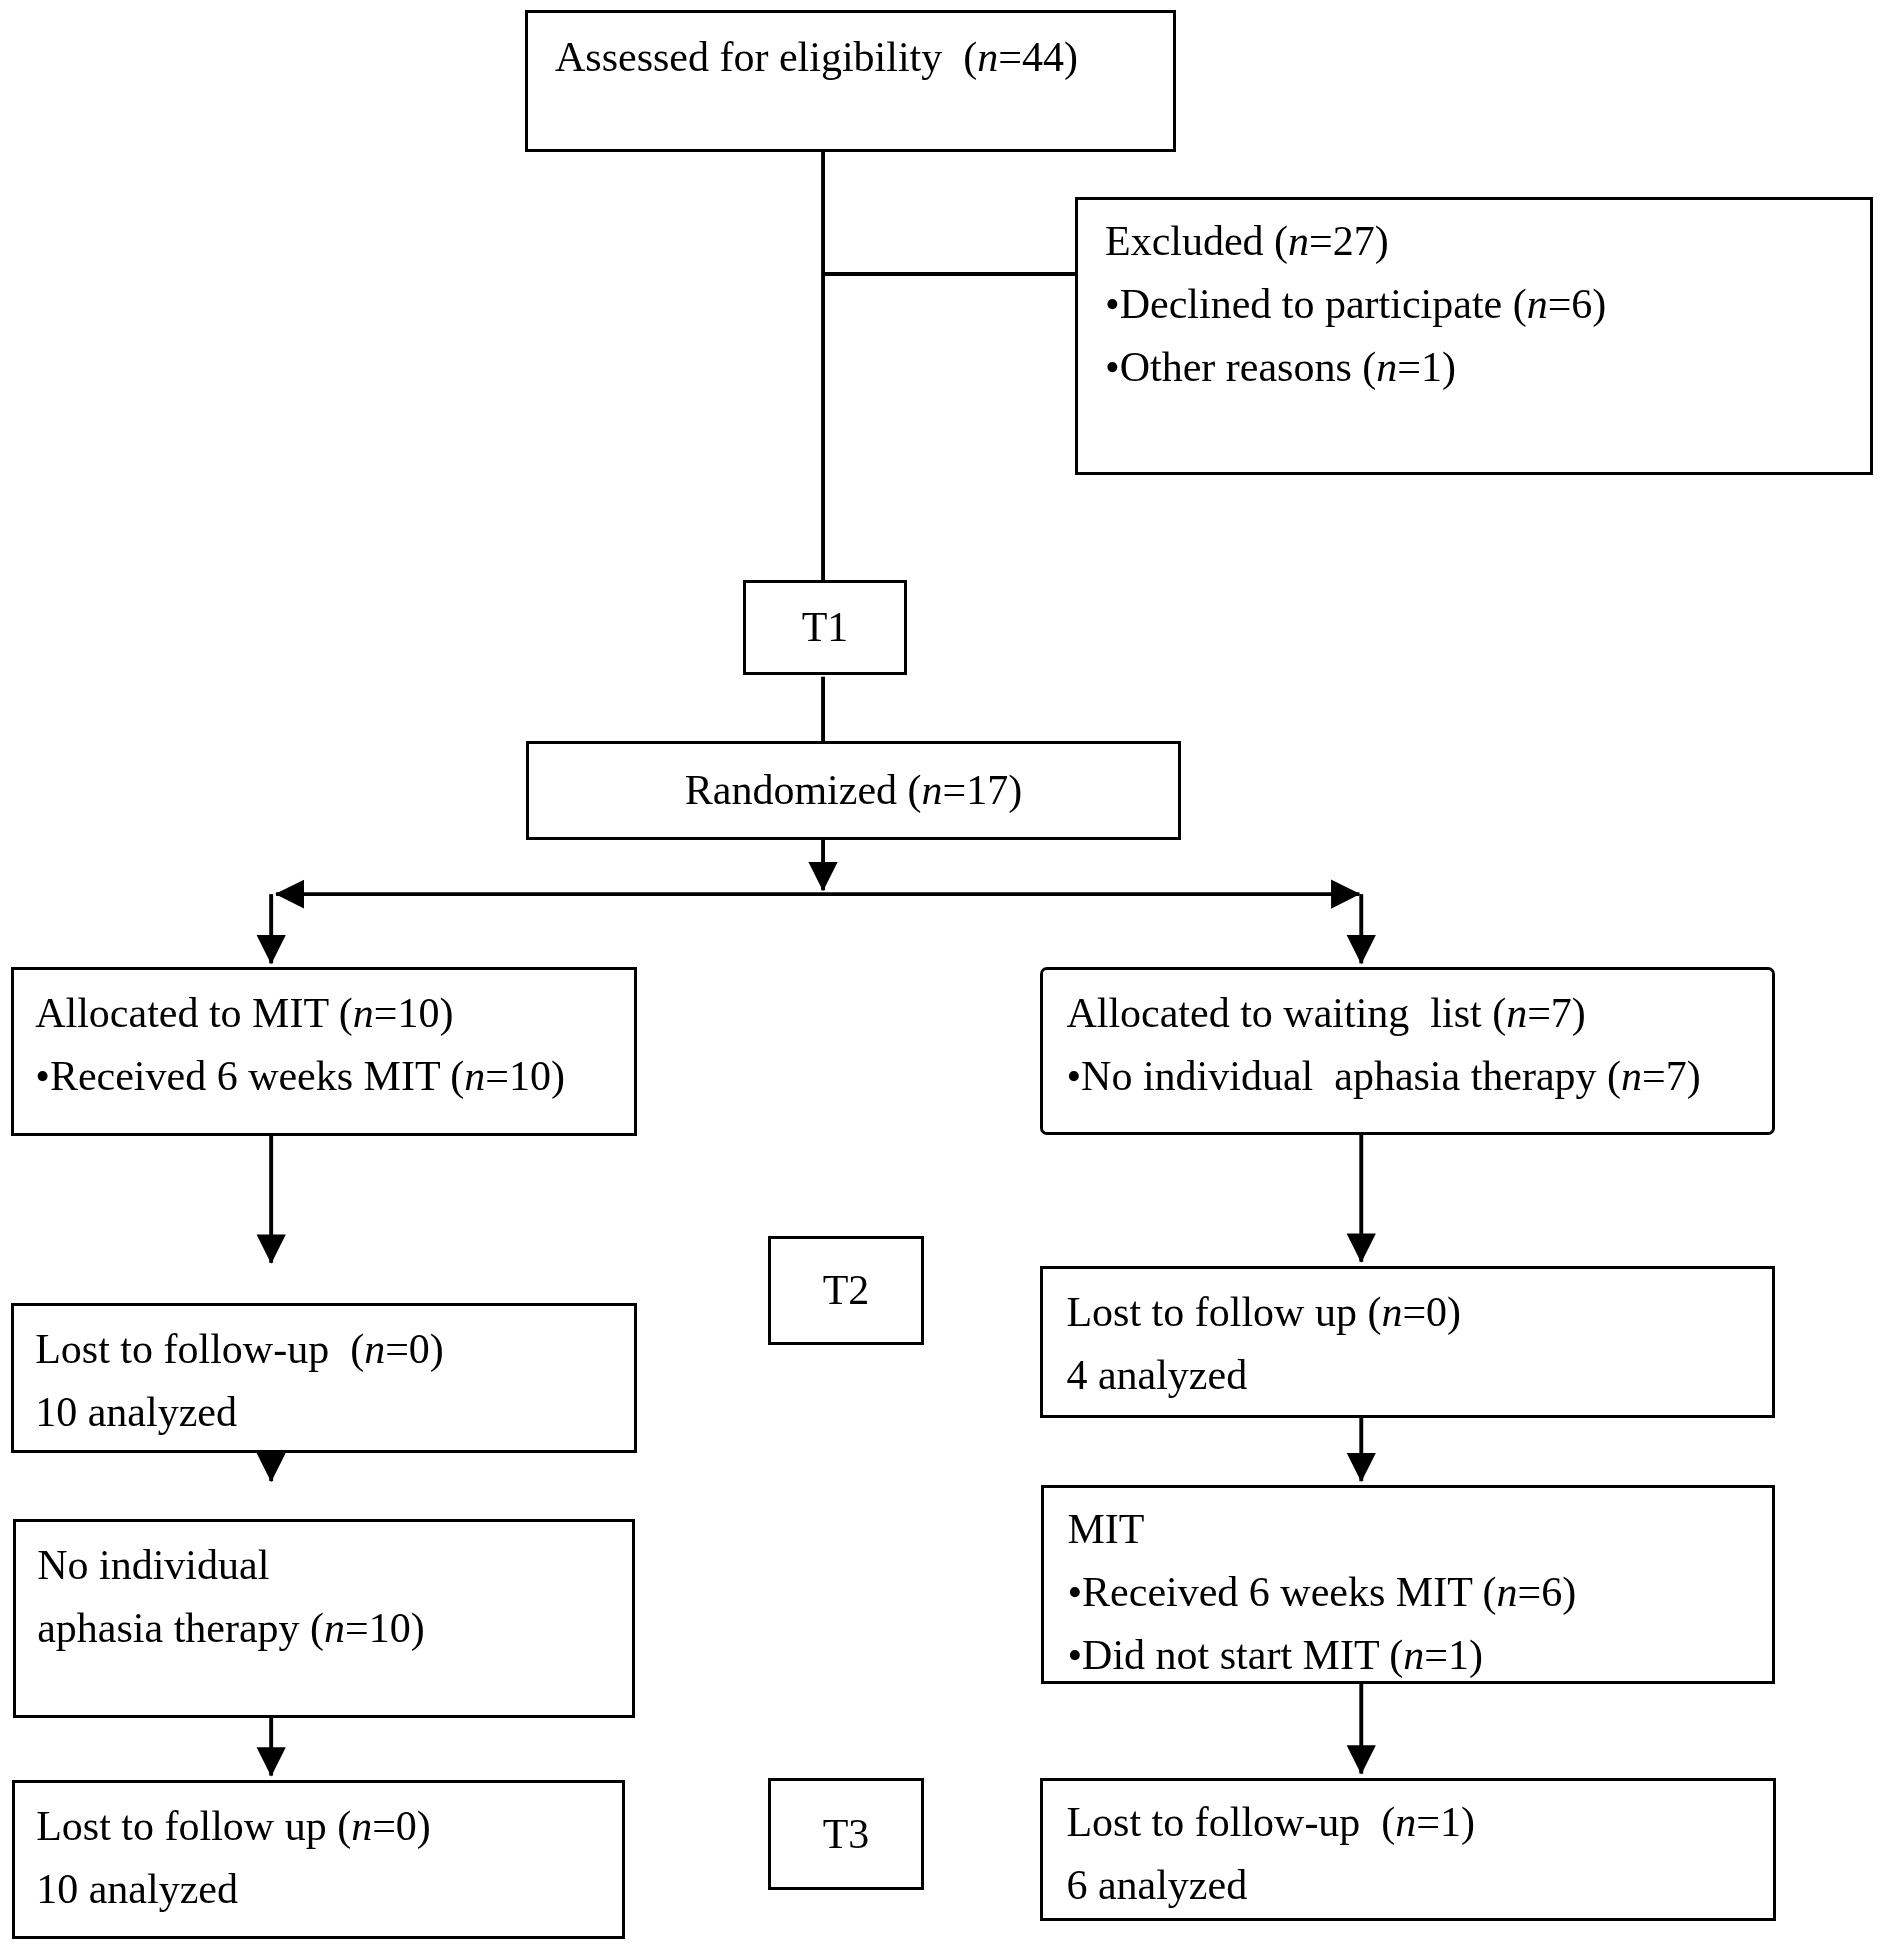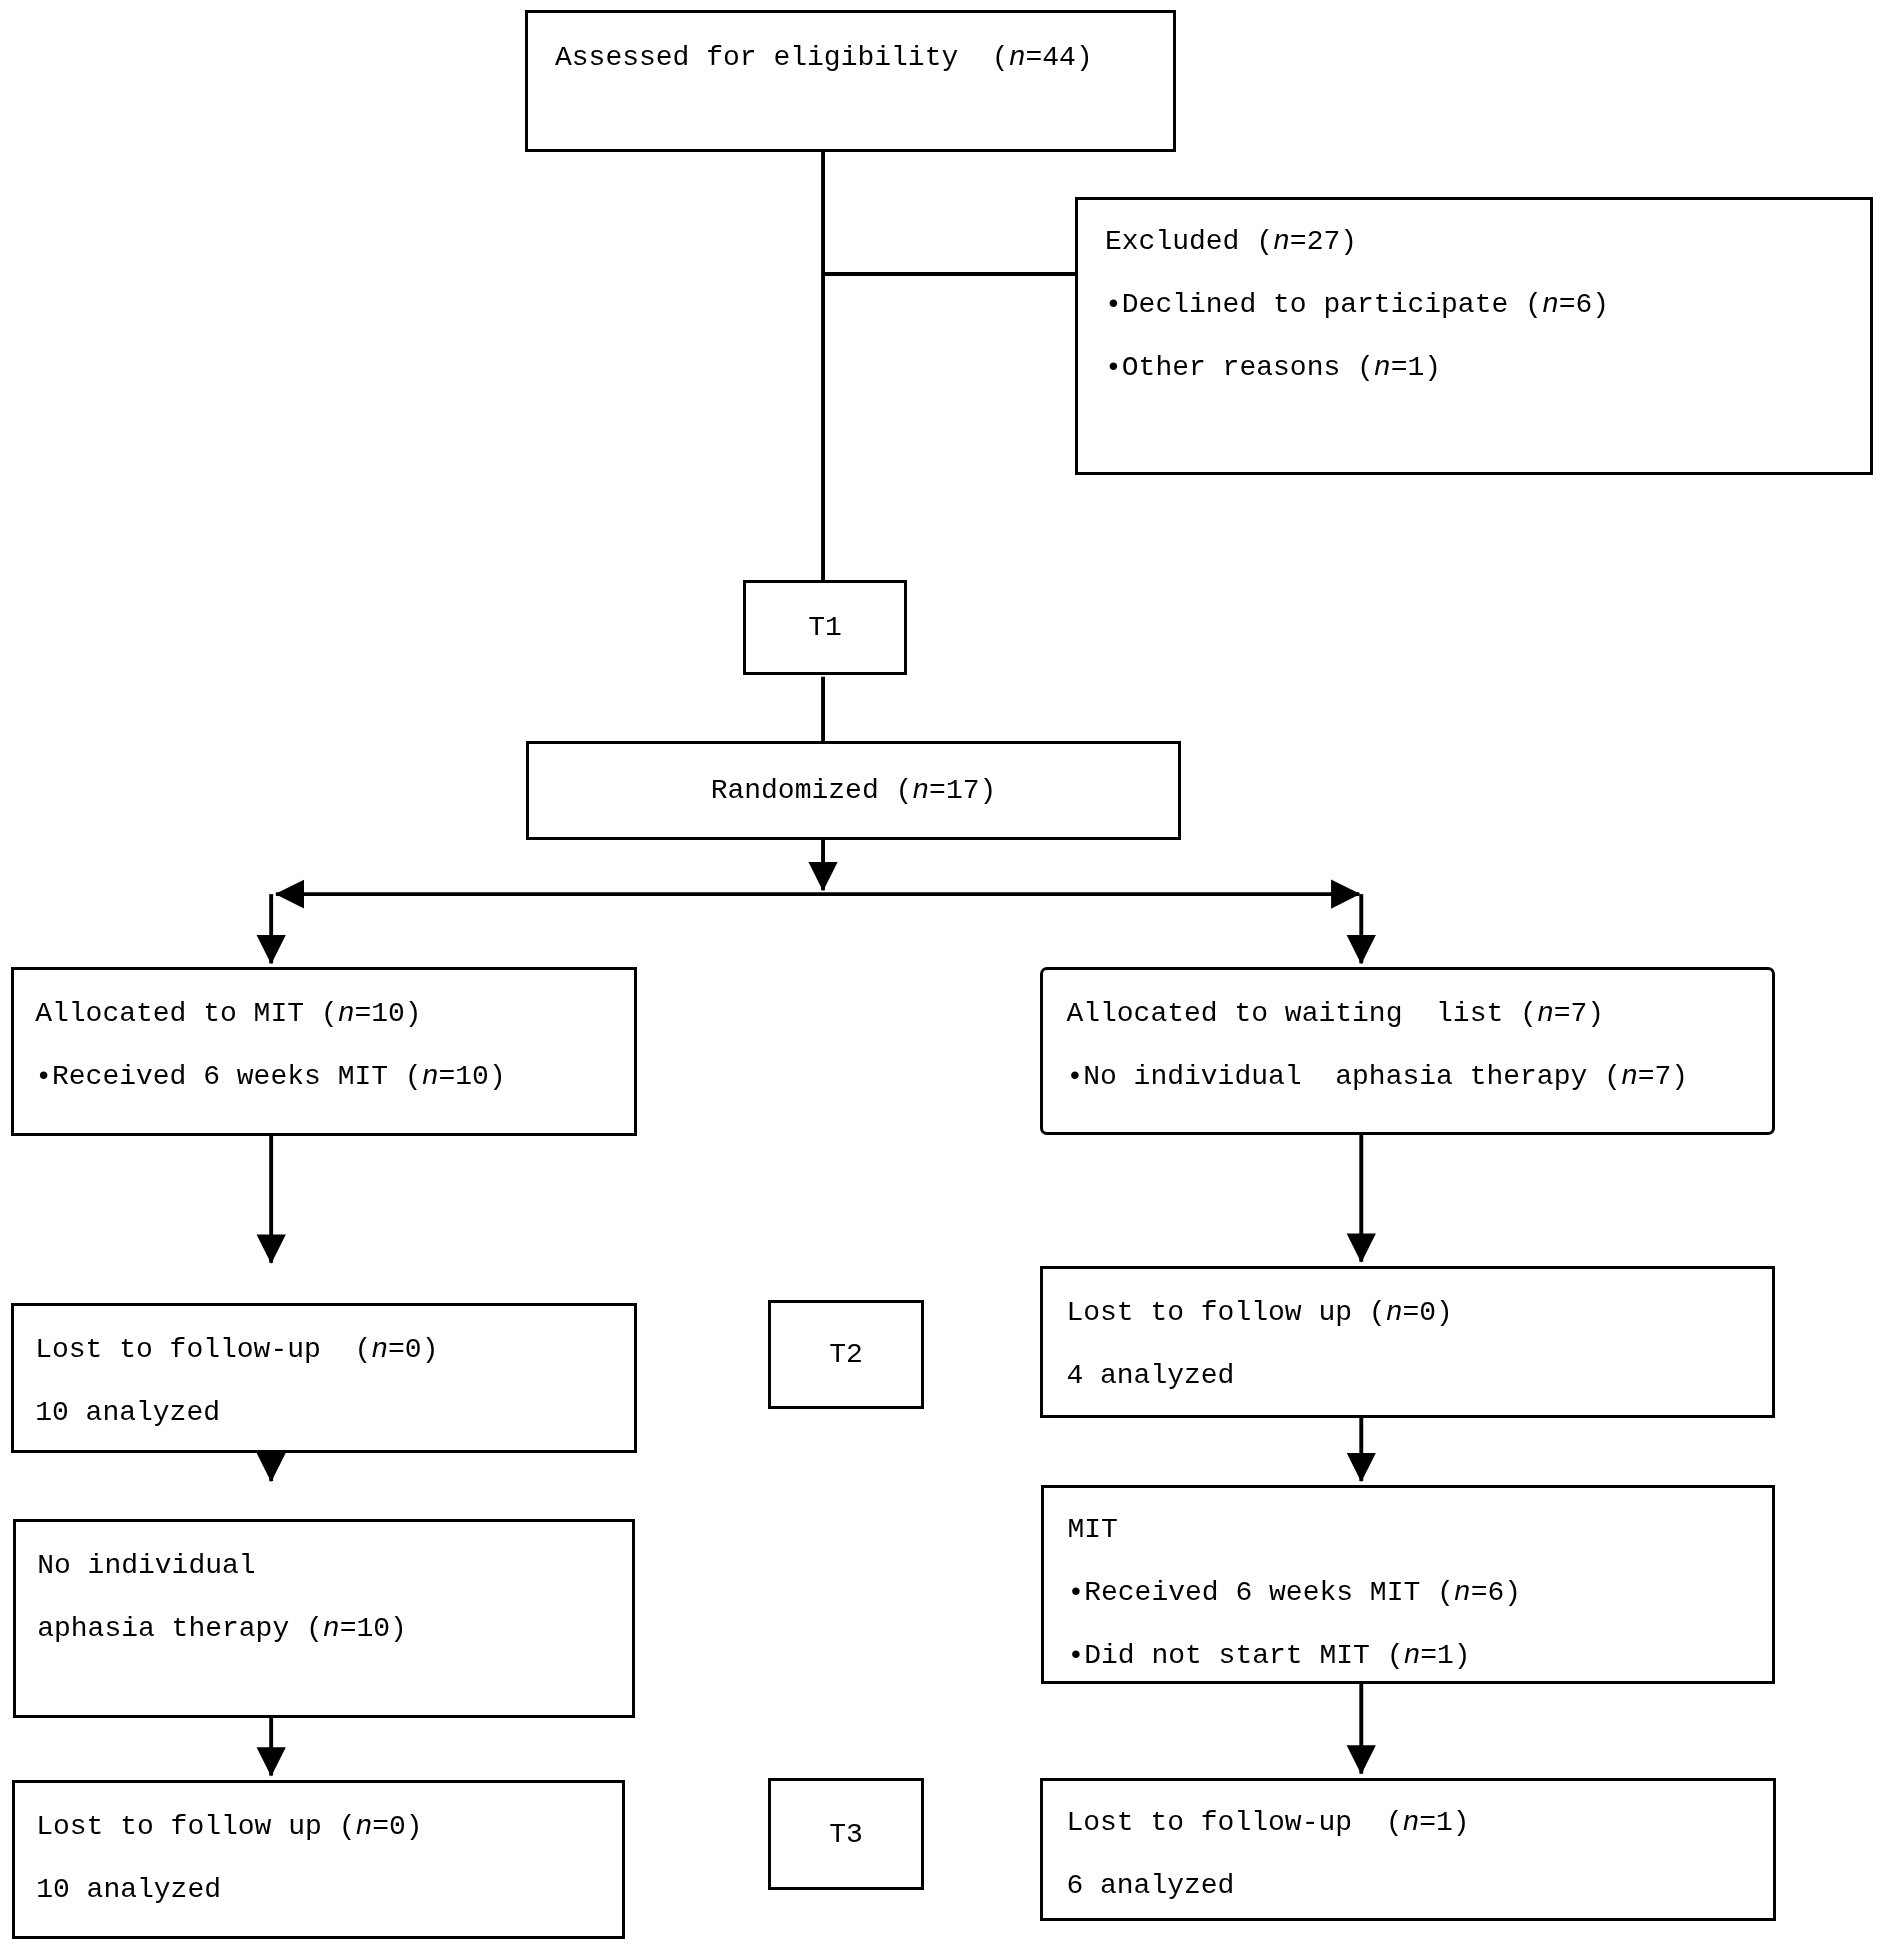--- a/index.html
+++ b/index.html
@@ -9,24 +9,23 @@
     background:#ffffff;
     font-family:"Liberation Serif","DejaVu Serif",serif;
     color:#000;
   }
   #connectors{position:absolute;left:0;top:0;width:1884px;height:1954px;}
   .box{
     position:absolute;
     border:3.9px solid #000;
     background:#fff;
     box-sizing:border-box;
-    font-size:28px;
+    font-size:42px;
     line-height:63px;
     padding:9.8px 23.4px;
-    font-family:Liberation Mono, monospace;
   }
   .line{white-space:pre-wrap;}
   .tbox{display:flex;align-items:center;justify-content:center;padding:0;}
   .cbox{display:flex;align-items:center;justify-content:center;text-align:center;padding:12px;}
 </style>
 </head>
 <body>
 
 <div id="canvas">
 
@@ -84,21 +83,21 @@
   <div class="box" style="left:1040px;top:967px;width:735px;height:168px;padding:11.7px 23.4px;border-radius:7px;">
     <div class="line">Allocated to waiting  list (<i>n</i>=7)</div>
     <div class="line">•No individual  aphasia therapy (<i>n</i>=7)</div>
   </div>
 
   <div class="box" style="left:10.7px;top:1267px;width:626px;height:150px;padding:11.7px 21.5px;margin-top:36px;">
     <div class="line">Lost to follow-up  (<i>n</i>=0)</div>
     <div class="line">10 analyzed</div>
   </div>
 
-  <div class="box tbox" style="left:768px;top:1300px;width:156px;height:109px;">
+  <div class="box tbox" style="left:768px;top:1236px;width:156px;height:109px;">
     <span>T2</span>
   </div>
 
   <div class="box" style="left:1040px;top:1266px;width:735px;height:152px;padding:11.7px 23.4px;">
     <div class="line">Lost to follow up (<i>n</i>=0)</div>
     <div class="line">4 analyzed</div>
   </div>
 
   <div class="box" style="left:12.7px;top:1485px;width:622px;height:199px;padding:11.7px 21.5px;margin-top:34px;">
     <div class="line">No individual</div>

